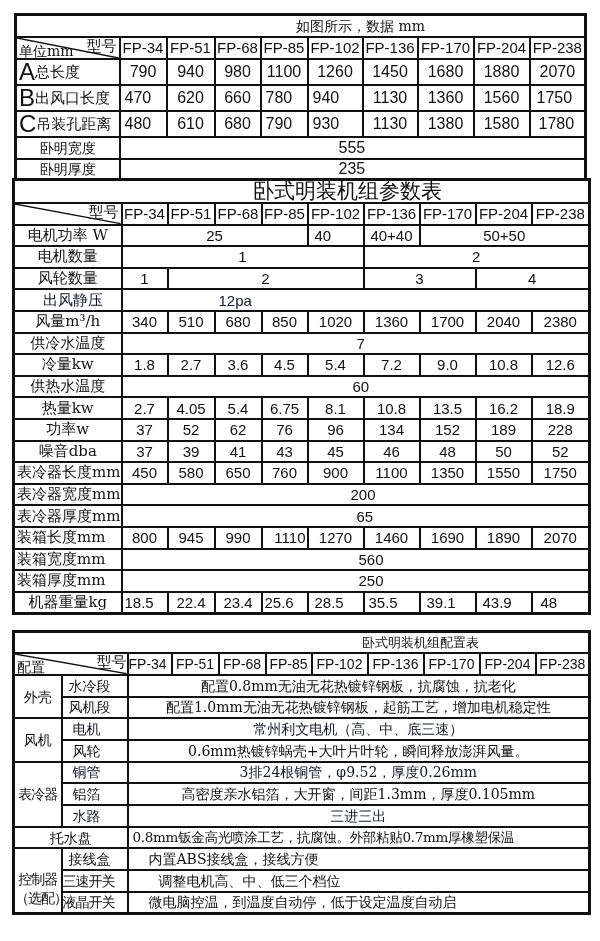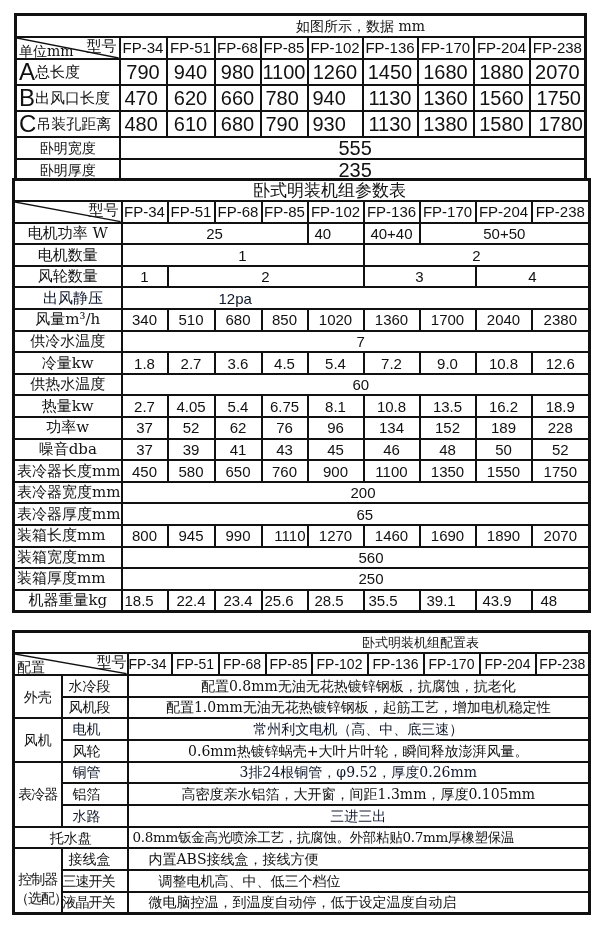--- a/index.html
+++ b/index.html
@@ -11,21 +11,21 @@
   .num { font-family: "Liberation Sans", sans-serif; }
   .pink { color: #0f172a; }
 
   
   #t1 { left: 14px; top: 13px; width: 570px; border: 3px solid #111; }
   #t1 td { height: 22px; font-size: 15px; }
   #t1 .title td { font-size: 14px; height: 22px; }
   #t1 .hdr td { font-size: 15px; }
   #t1 .rowlabel { text-align: left; font-size: 15px; padding-left: 2px; }
   #t1 .rowlabel .big { font-family: "Liberation Sans", sans-serif; font-size: 24px; vertical-align: -3px; }
-  #t1 .val { font-size: 20px; }
+  #t1 .val { font-size: 16px; }
   #t1 .lbl-c { font-size: 14px; }
 
   
   #t2 { left: 12px; top: 178px; width: 576px; border: 3px solid #111; }
   #t2 td { height: 21.6px; font-size: 15px; }
   #t2 .val { font-size: 15px; }
   #t2 .lbl { font-size: 15px; }
 
   
   #t3 { left: 12px; top: 630px; width: 576px; border: 3px solid #111; }
@@ -132,21 +132,21 @@
       <col style="width:47px">
       <col style="width:46px">
       <col style="width:56px">
       <col style="width:56px">
       <col style="width:56px">
       <col style="width:56px">
       <col style="width:58px">
   </colgroup>
   <tbody>
       <tr>
-    <td colspan="10" class="cn" style="text-align:left;padding-left:238px;font-size:17px;">卧式明装机组参数表</td>
+    <td colspan="10" class="cn" style="text-align:left;padding-left:238px;font-size:21px;">卧式明装机组参数表</td>
   </tr>
   <tr>
     <td class="diag">
       <svg viewBox="0 0 100 22" preserveAspectRatio="none">
             <line x1="0" y1="0" x2="100" y2="22" stroke="#111" stroke-width="1.5"></line>
           </svg>
       <span class="tr cn">型号</span>
     </td>
     <td class="num">FP-34</td>
     <td class="num">FP-51</td>

